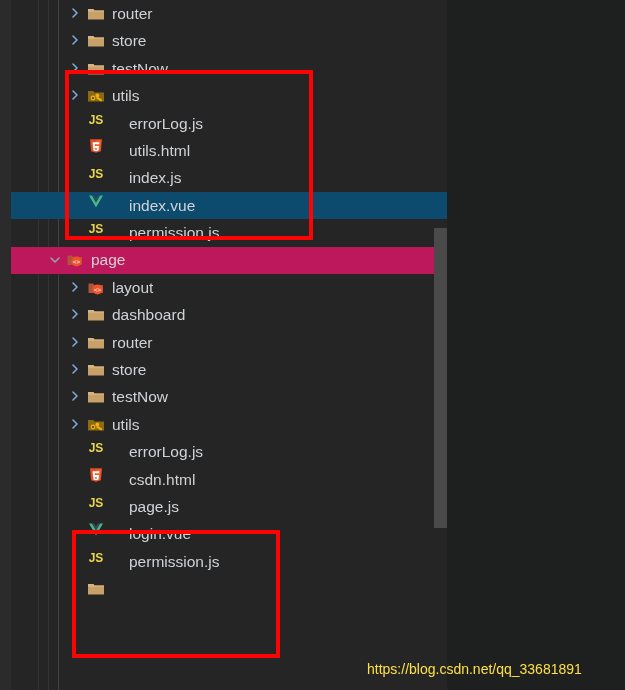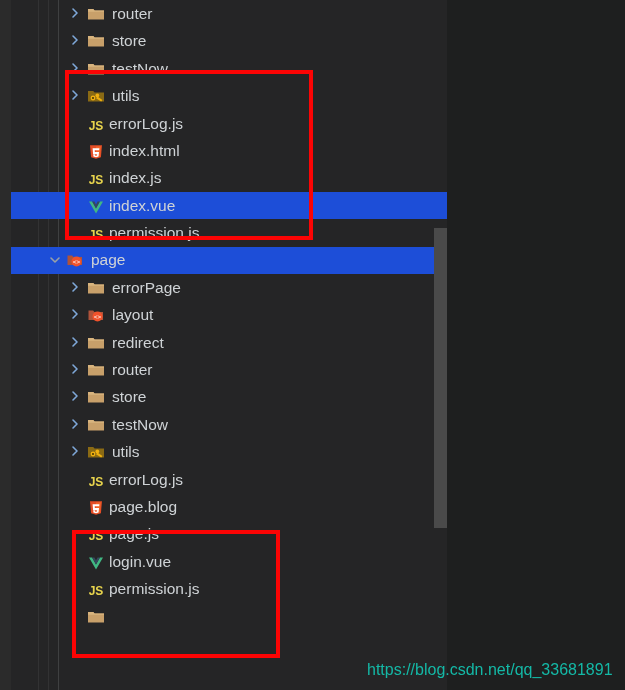--- a/index.html
+++ b/index.html
@@ -23,49 +23,49 @@
   .vl1{left:38px;background:#323233;}
   .vl2{left:48px;background:#323233;}
   .vl3{left:58px;background:#3f4041;}
 
   
   .scrollbar{position:absolute;left:434px;top:228px;width:13px;height:300px;background:#4a4a4a;border-radius:0;}
 
   
   .tree{position:absolute;left:11px;top:0;width:436px;}
   .row{position:relative;height:27.4px;display:flex;align-items:center;box-sizing:border-box;}
-  .row.hover{background:#1d4ed8;}
-  .row.selected{background:#1d4ed8;}
+  .row.hover{background:#0c4a6e;}
+  .row.selected{background:#be185d;}
 
   .twisty{position:absolute;width:14px;height:14px;color:#6e9fd4;font-size:0;}
   .twisty svg{display:block;}
 
   .ic{position:absolute;width:18px;height:18px;}
   .lbl{position:absolute;color:#cfd3d6;font-size:15.5px;line-height:1;white-space:nowrap;}
 
   
   .d1 .twisty{left:57px;top:6px;}
   .d1 .ic{left:76px;top:5px;}
   .d1 .lbl{left:101px;}
   .d2 .twisty{left:57px;top:6px;}
   .d2 .ic{left:76px;top:5px;}
   .d2 .lbl{left:101px;}
-  .dfile .ic{left:76px;top:6px;}
-  .dfile .lbl{left:98px;}
+  .dfile .ic{left:76px;top:0;}
+  .dfile .lbl{left:118px;}
   .droot .twisty{left:37px;top:6px;}
   .droot .ic{left:55px;top:4px;}
   .droot .lbl{left:80px;}
 
   
   .redbox{position:absolute;border:4px solid #fc0404;box-sizing:border-box;pointer-events:none;}
   #redbox-1{left:65px;top:70px;width:248px;height:170px;}
   #redbox-2{left:72px;top:530px;width:208px;height:128px;}
 
   
-  .watermark{position:absolute;left:367px;top:661px;color:#14b8a6;font-size:16px;
+  .watermark{position:absolute;left:367px;top:661px;color:#fde047;font-size:14px;
              font-family:"Liberation Sans",sans-serif;white-space:nowrap;}
 </style>
 </head>
 <body>
 
 <div id="root">
 
   <div class="gutter"></div>
   <div class="panel"></div>
   <div class="editor"></div>
@@ -133,21 +133,21 @@
             <text x="9" y="13.6" font-size="12" font-weight="bold" fill="#e8d44d" text-anchor="middle" font-family="Liberation Sans, sans-serif">JS</text>
           </svg></span>
         <span class="lbl">errorLog.js</span>
       </div>
       <div class="row dfile">
         <span class="ic"><svg viewBox="0 0 18 18">
             <path d="M3 2.2h12l-1.1 12.1L9 15.8l-4.9-1.5z" fill="#e44d26"></path>
             <path d="M9 3.4v11.1l3.9-1.2.9-10z" fill="#f16529"></path>
             <path d="M5.6 5.3h6.8l-.2 2H7.7l.14 1.7h4.2l-.5 4.5L9 14.2l-2.6-.7-.17-2h1.7l.09 1 1 .28 1-.28.12-1.3H6.1z" fill="#ffffff"></path>
           </svg></span>
-        <span class="lbl">index.html</span>
+        <span class="lbl">utils.html</span>
       </div>
       <div class="row dfile">
         <span class="ic"><svg viewBox="0 0 18 18">
             <text x="9" y="13.6" font-size="12" font-weight="bold" fill="#e8d44d" text-anchor="middle" font-family="Liberation Sans, sans-serif">JS</text>
           </svg></span>
         <span class="lbl">index.js</span>
       </div>
       <div class="row dfile hover">
         <span class="ic"><svg viewBox="0 0 18 18">
             <path d="M2 3.6h3.1L9 10.4l3.9-6.8H16L9 15.4z" fill="#41b883"></path>
@@ -174,49 +174,37 @@
           </svg></span>
         <span class="lbl">page</span>
       </div>
       <div class="row d2">
         <span class="twisty">
           <svg width="14" height="14" viewBox="0 0 14 14">
             <path d="M5 3l4 4-4 4" stroke="#7fa8d9" stroke-width="1.6" fill="none" stroke-linecap="round" stroke-linejoin="round"></path>
           </svg>
         </span>
         <span class="ic"><svg viewBox="0 0 18 18">
-            <path d="M1 4h5.2l1.4 1.6H17V14.5H1z" fill="#c8a06a"></path>
-            <path d="M1 4h5.2l1.4 1.6H17v1.1H1z" fill="#d8b47e"></path>
-          </svg></span>
-        <span class="lbl">errorPage</span>
-      </div>
-      <div class="row d2">
-        <span class="twisty">
-          <svg width="14" height="14" viewBox="0 0 14 14">
-            <path d="M5 3l4 4-4 4" stroke="#7fa8d9" stroke-width="1.6" fill="none" stroke-linecap="round" stroke-linejoin="round"></path>
-          </svg>
-        </span>
-        <span class="ic"><svg viewBox="0 0 18 18">
             <path d="M1.5 4.5h4.6l1.3 1.5H16V14H1.5z" fill="#b0533a"></path>
             <circle cx="10.5" cy="10.5" r="5" fill="#f2522b"></circle>
             <text x="10.5" y="13.1" font-size="6.2" fill="#ffffff" text-anchor="middle" font-family="DejaVu Sans Mono, monospace">&lt;&gt;</text>
           </svg></span>
         <span class="lbl">layout</span>
       </div>
       <div class="row d2">
         <span class="twisty">
           <svg width="14" height="14" viewBox="0 0 14 14">
             <path d="M5 3l4 4-4 4" stroke="#7fa8d9" stroke-width="1.6" fill="none" stroke-linecap="round" stroke-linejoin="round"></path>
           </svg>
         </span>
         <span class="ic"><svg viewBox="0 0 18 18">
             <path d="M1 4h5.2l1.4 1.6H17V14.5H1z" fill="#c8a06a"></path>
             <path d="M1 4h5.2l1.4 1.6H17v1.1H1z" fill="#d8b47e"></path>
           </svg></span>
-        <span class="lbl">redirect</span>
+        <span class="lbl">dashboard</span>
       </div>
       <div class="row d2">
         <span class="twisty">
           <svg width="14" height="14" viewBox="0 0 14 14">
             <path d="M5 3l4 4-4 4" stroke="#7fa8d9" stroke-width="1.6" fill="none" stroke-linecap="round" stroke-linejoin="round"></path>
           </svg>
         </span>
         <span class="ic"><svg viewBox="0 0 18 18">
             <path d="M1 4h5.2l1.4 1.6H17V14.5H1z" fill="#c8a06a"></path>
             <path d="M1 4h5.2l1.4 1.6H17v1.1H1z" fill="#d8b47e"></path>
@@ -269,21 +257,21 @@
             <text x="9" y="13.6" font-size="12" font-weight="bold" fill="#e8d44d" text-anchor="middle" font-family="Liberation Sans, sans-serif">JS</text>
           </svg></span>
         <span class="lbl">errorLog.js</span>
       </div>
       <div class="row dfile">
         <span class="ic"><svg viewBox="0 0 18 18">
             <path d="M3 2.2h12l-1.1 12.1L9 15.8l-4.9-1.5z" fill="#e44d26"></path>
             <path d="M9 3.4v11.1l3.9-1.2.9-10z" fill="#f16529"></path>
             <path d="M5.6 5.3h6.8l-.2 2H7.7l.14 1.7h4.2l-.5 4.5L9 14.2l-2.6-.7-.17-2h1.7l.09 1 1 .28 1-.28.12-1.3H6.1z" fill="#ffffff"></path>
           </svg></span>
-        <span class="lbl">page.blog</span>
+        <span class="lbl">csdn.html</span>
       </div>
       <div class="row dfile">
         <span class="ic"><svg viewBox="0 0 18 18">
             <text x="9" y="13.6" font-size="12" font-weight="bold" fill="#e8d44d" text-anchor="middle" font-family="Liberation Sans, sans-serif">JS</text>
           </svg></span>
         <span class="lbl">page.js</span>
       </div>
       <div class="row dfile">
         <span class="ic"><svg viewBox="0 0 18 18">
             <path d="M2 3.6h3.1L9 10.4l3.9-6.8H16L9 15.4z" fill="#41b883"></path>

